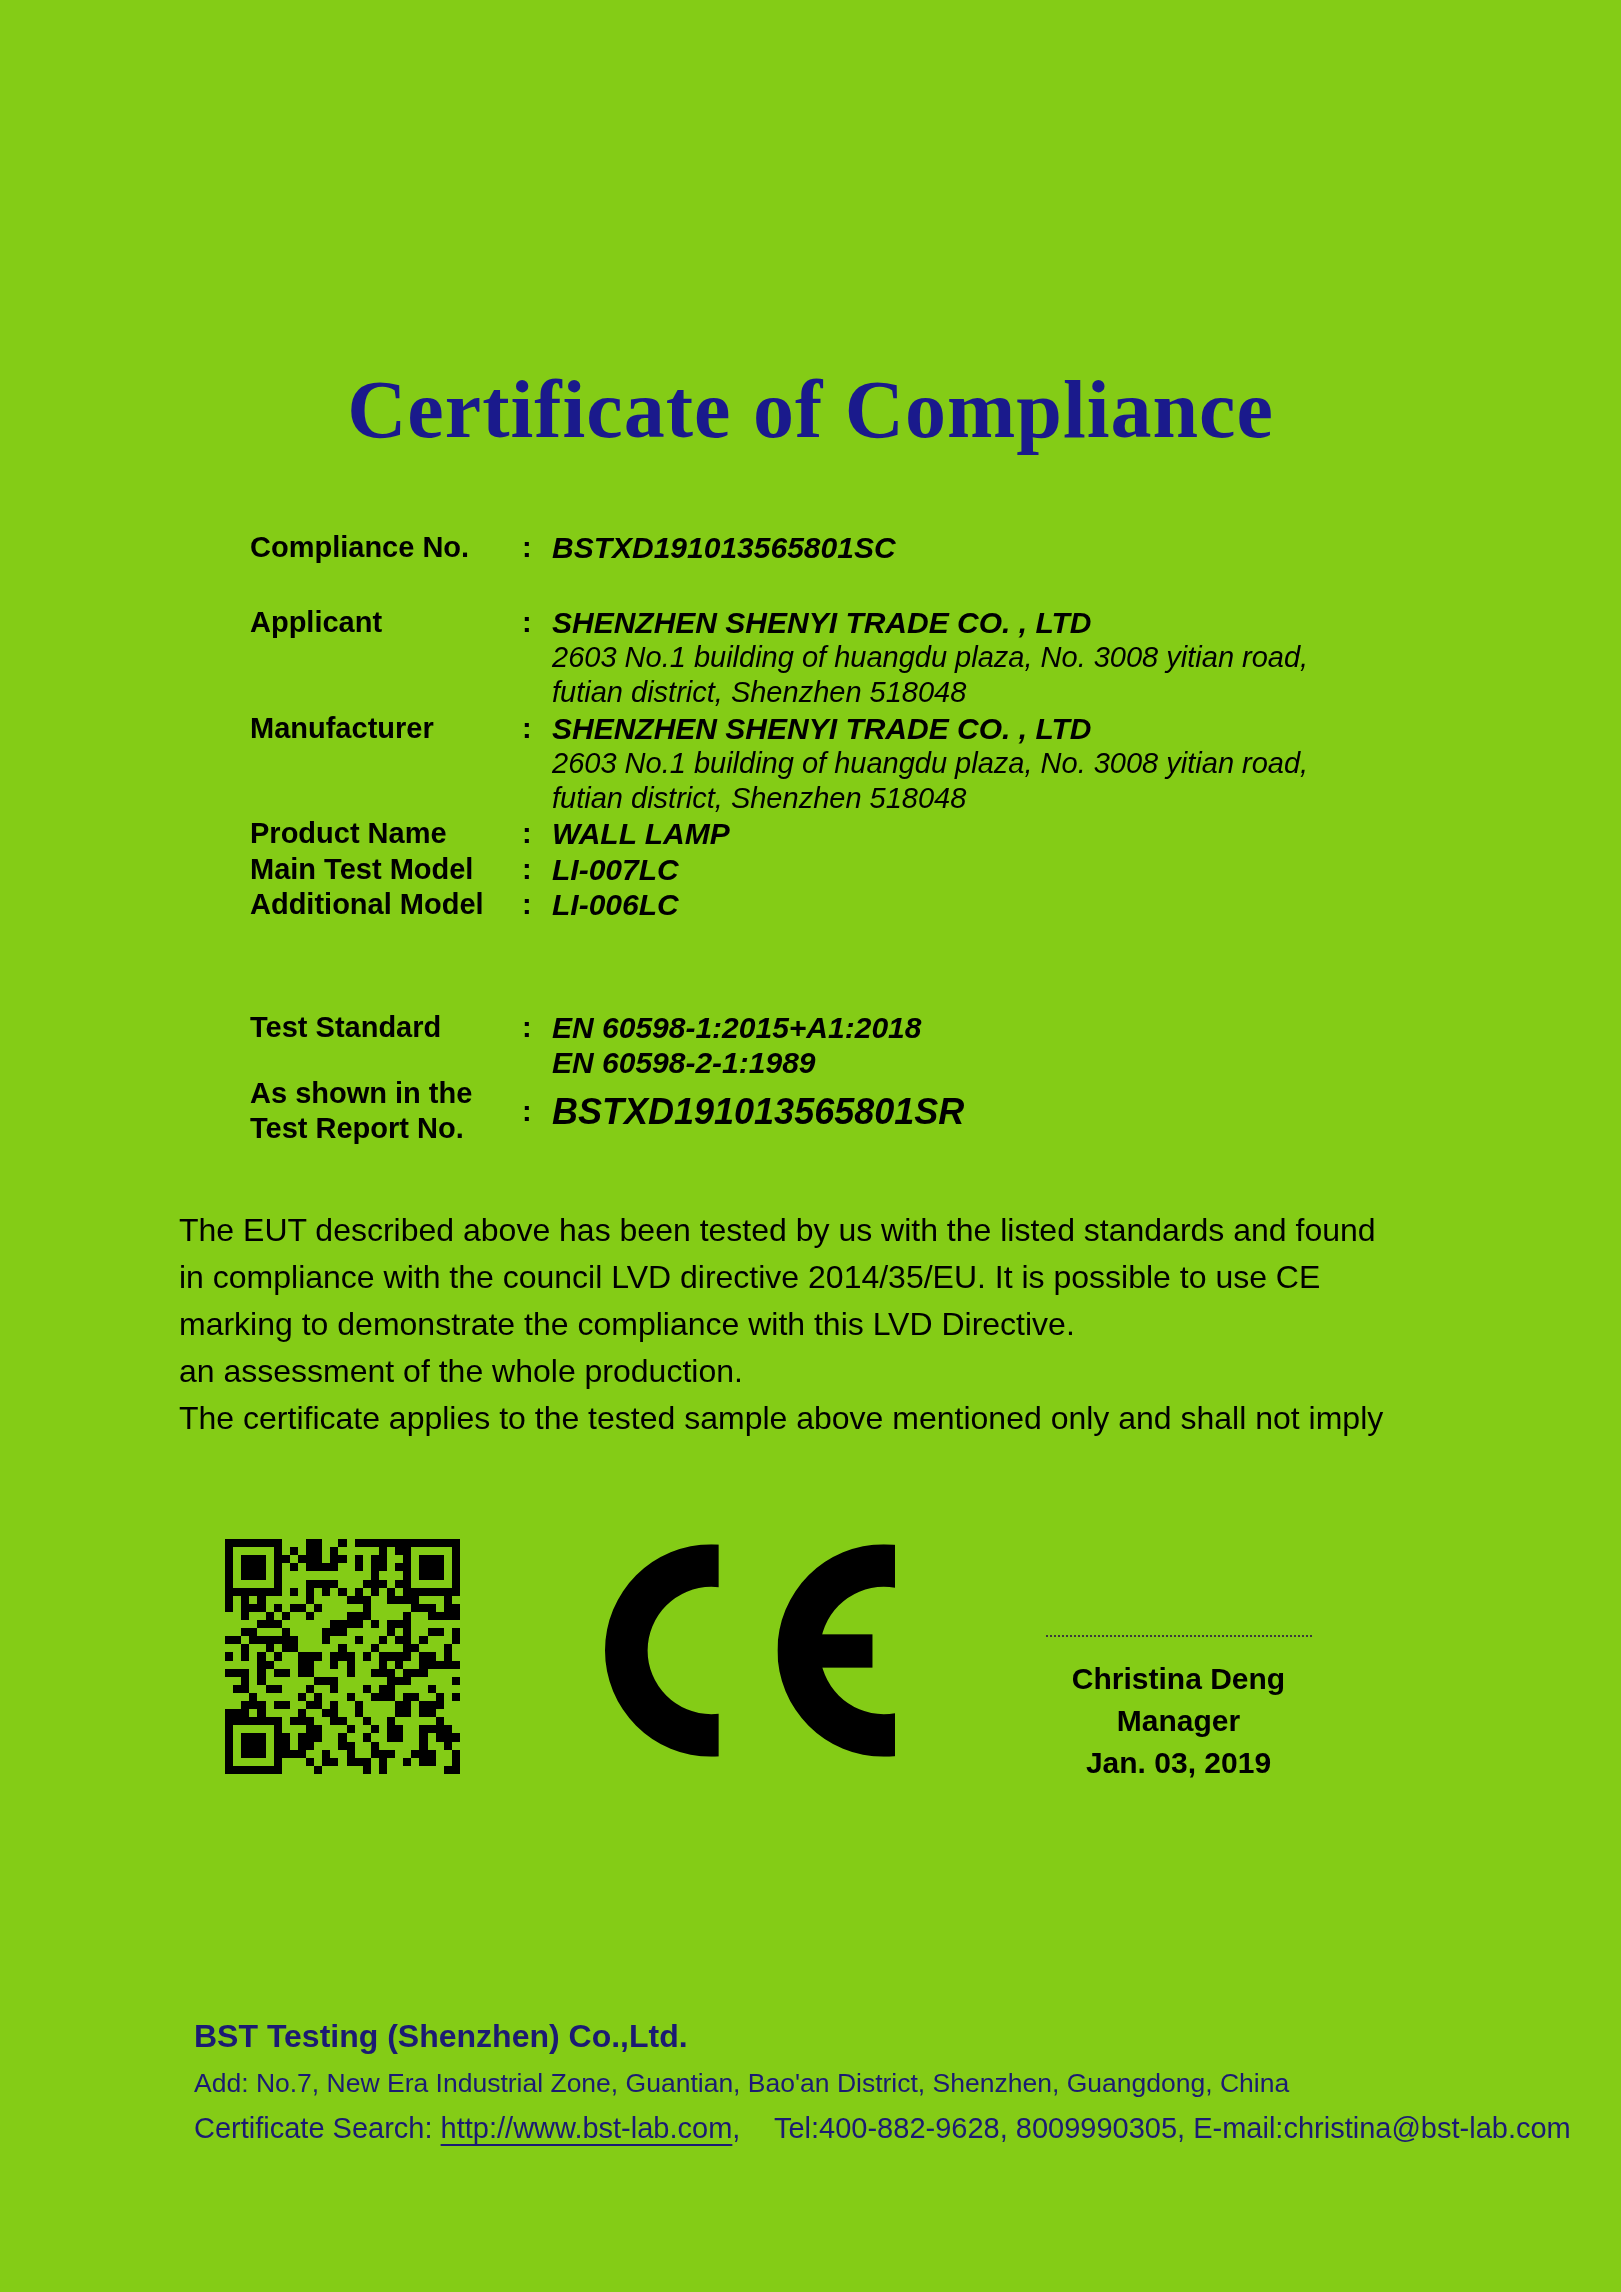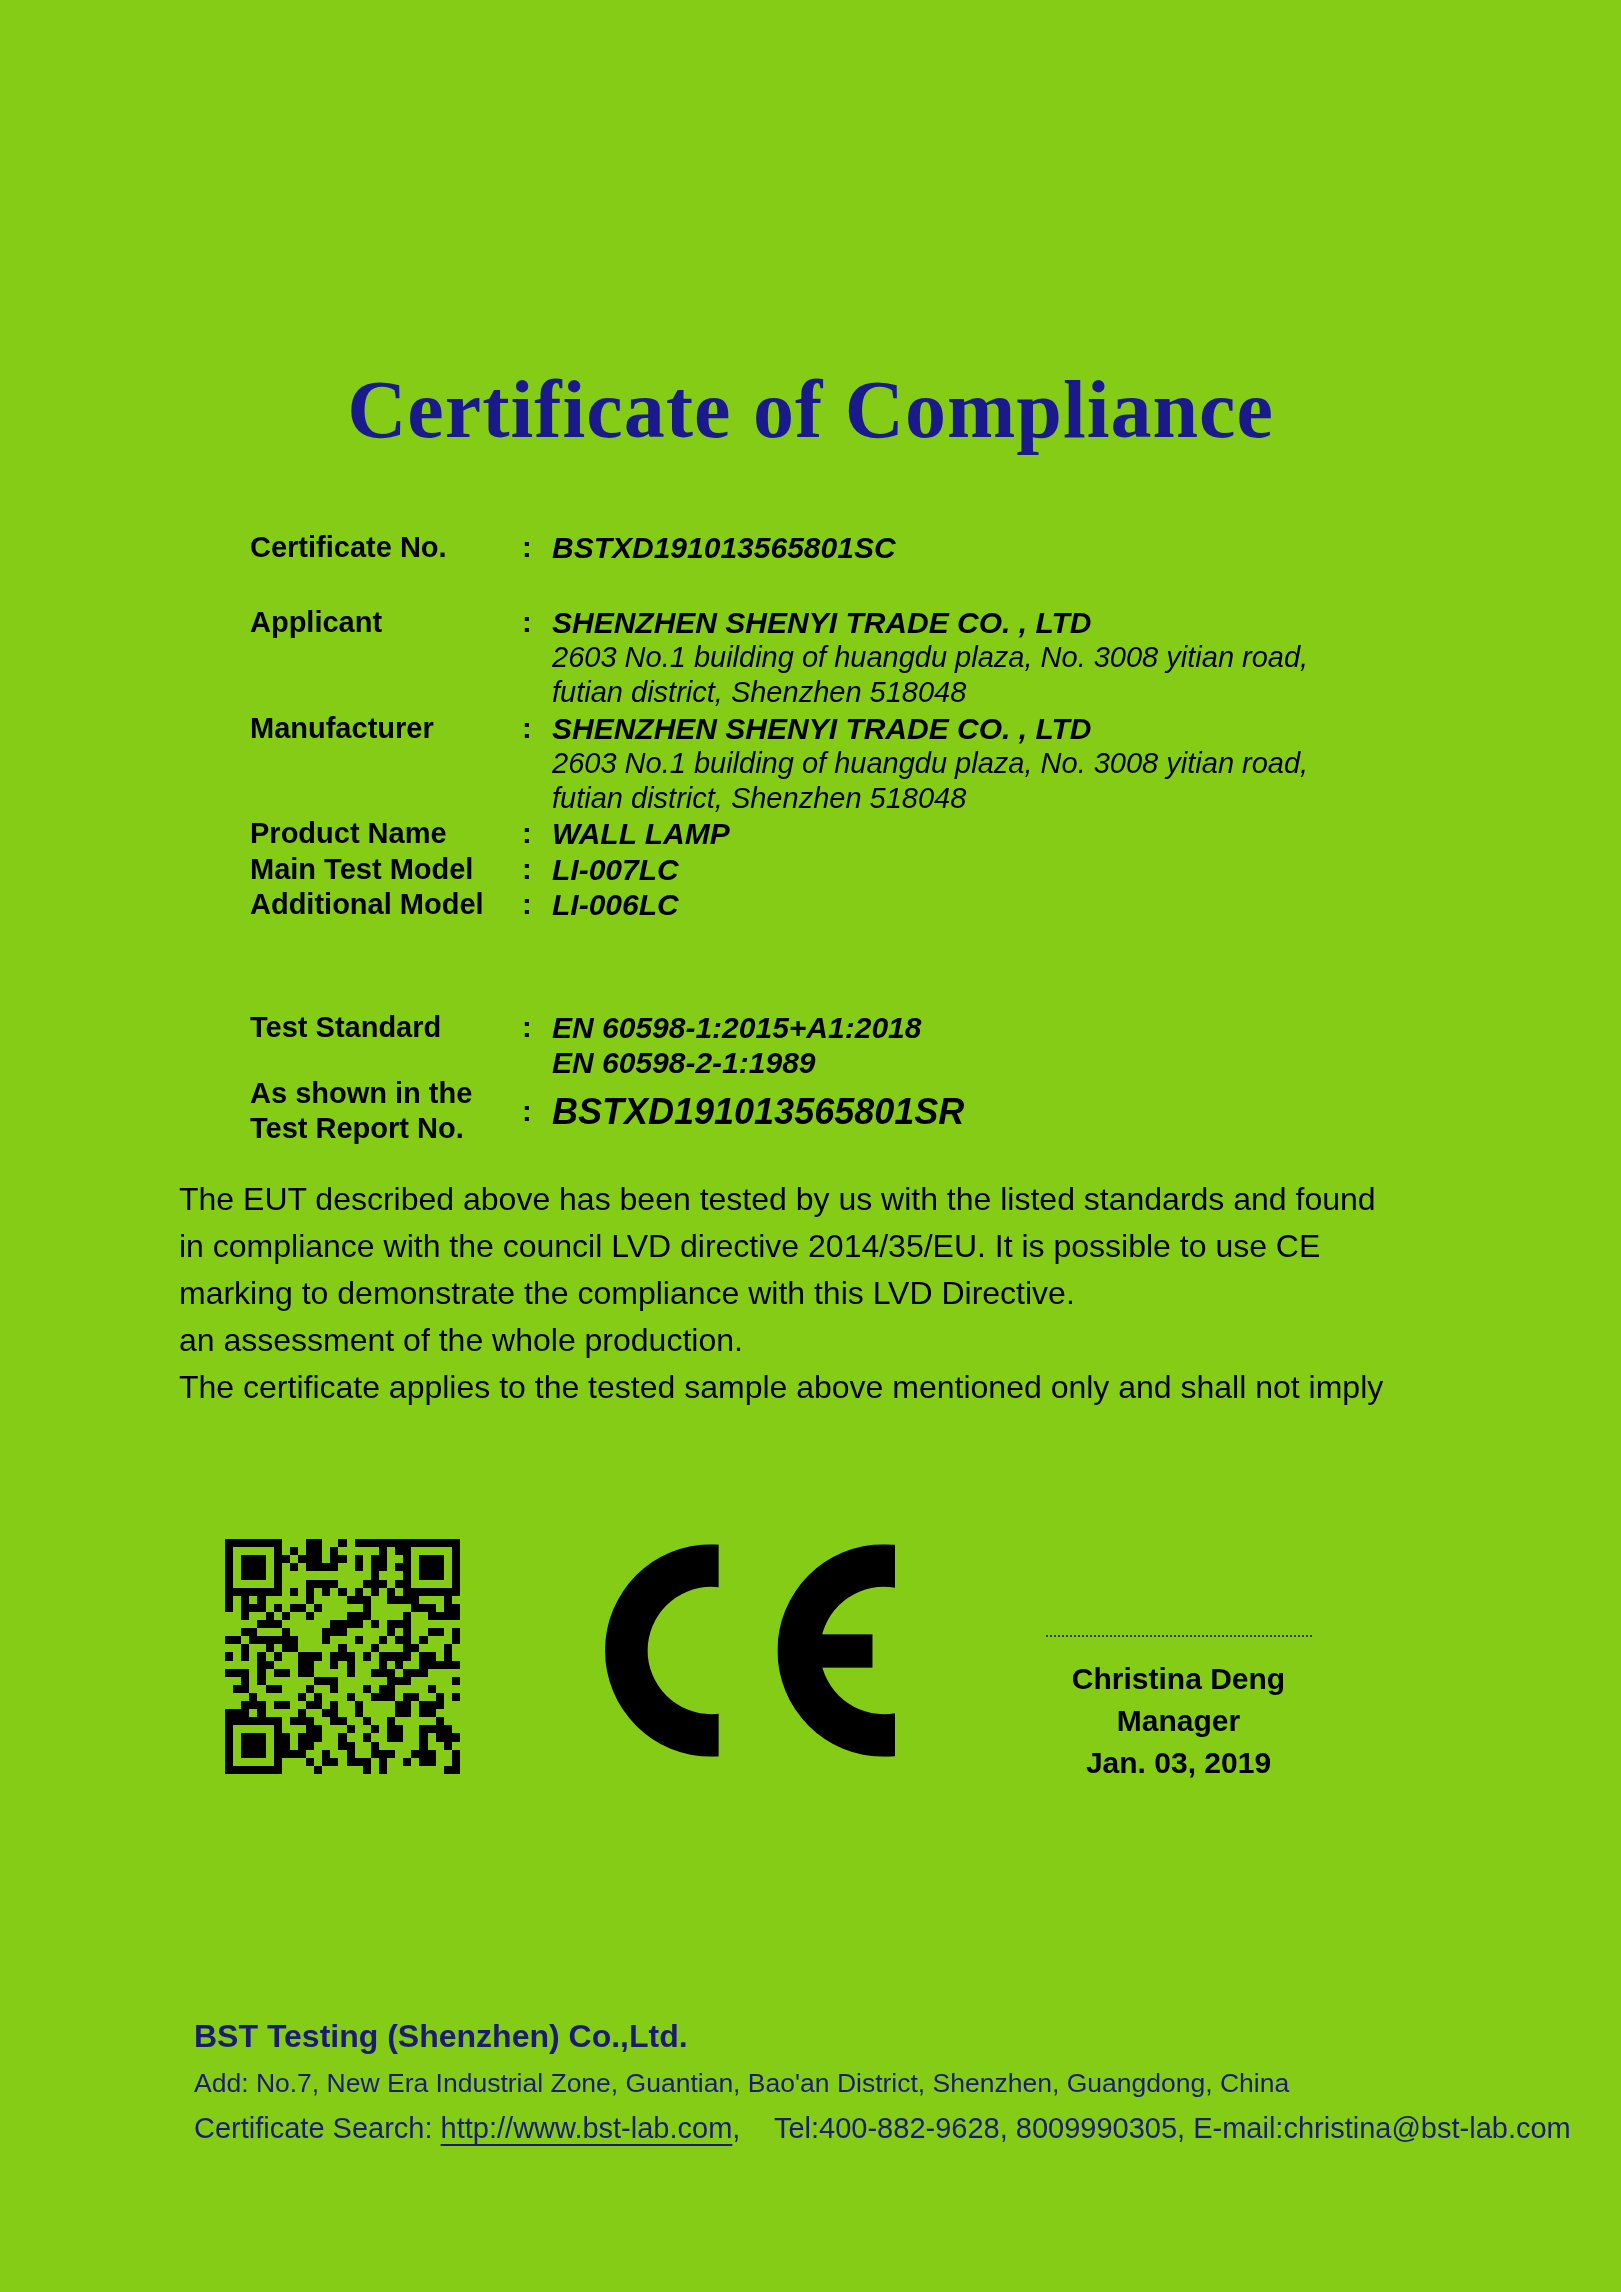--- a/index.html
+++ b/index.html
@@ -25,21 +25,21 @@
   }
   
   .field-row { position:absolute; left:250px; display:flex; align-items:flex-start; }
   .field-row.center-v { align-items:center; }
   .f-label  { width:272px; font-weight:bold; font-size:29px; line-height:35px; }
   .f-colon  { width:30px;  font-weight:bold; font-size:29px; line-height:35px; }
   .f-value  { font-weight:bold; font-size:30px; line-height:35px; white-space:nowrap;font-style:italic; }
   .f-value .addr { font-weight:normal; font-size:29px; }
   .f-value.big { font-size:36px; }
   
-  .body-par { position:absolute; left:179px; top:1176px; font-size:32px; line-height:47px; }
+  .body-par { position:absolute; left:179px; top:1207px; font-size:32px; line-height:47px; }
   .body-par div { white-space:nowrap; }
   
   .qr-box { position:absolute; left:225px; top:1539px; width:235px; height:235px; }
   .qr-box svg { width:100%; height:100%; shape-rendering:crispEdges; }
   .ce-box { position:absolute; left:605px; top:1544px; width:290px; height:213px; }
   
   .sig-dots {
     position:absolute; left:1046px; top:1619px; width:266px; height:15.7px;
     border-bottom:2.9px dotted #3a3a3a;
   }
@@ -61,21 +61,21 @@
   .footer-contact { margin-left:25.5px; }
 </style>
 </head>
 <body>
 
 <div class="page">
 
   <div class="doc-title">Certificate of Compliance</div>
 
   <div class="field-row" style="top:530px">
-    <div class="f-label">Certificate No.</div>
+    <div class="f-label">Compliance No.</div>
     <div class="f-colon">:</div>
     <div class="f-value">BSTXD191013565801SC</div>
   </div>
 
   <div class="field-row" style="top:605px">
     <div class="f-label">Applicant</div>
     <div class="f-colon">:</div>
     <div class="f-value">
       <div>SHENZHEN SHENYI TRADE CO. , LTD</div>
       <div class="addr">2603 No.1 building of huangdu plaza, No. 3008 yitian road,</div>

